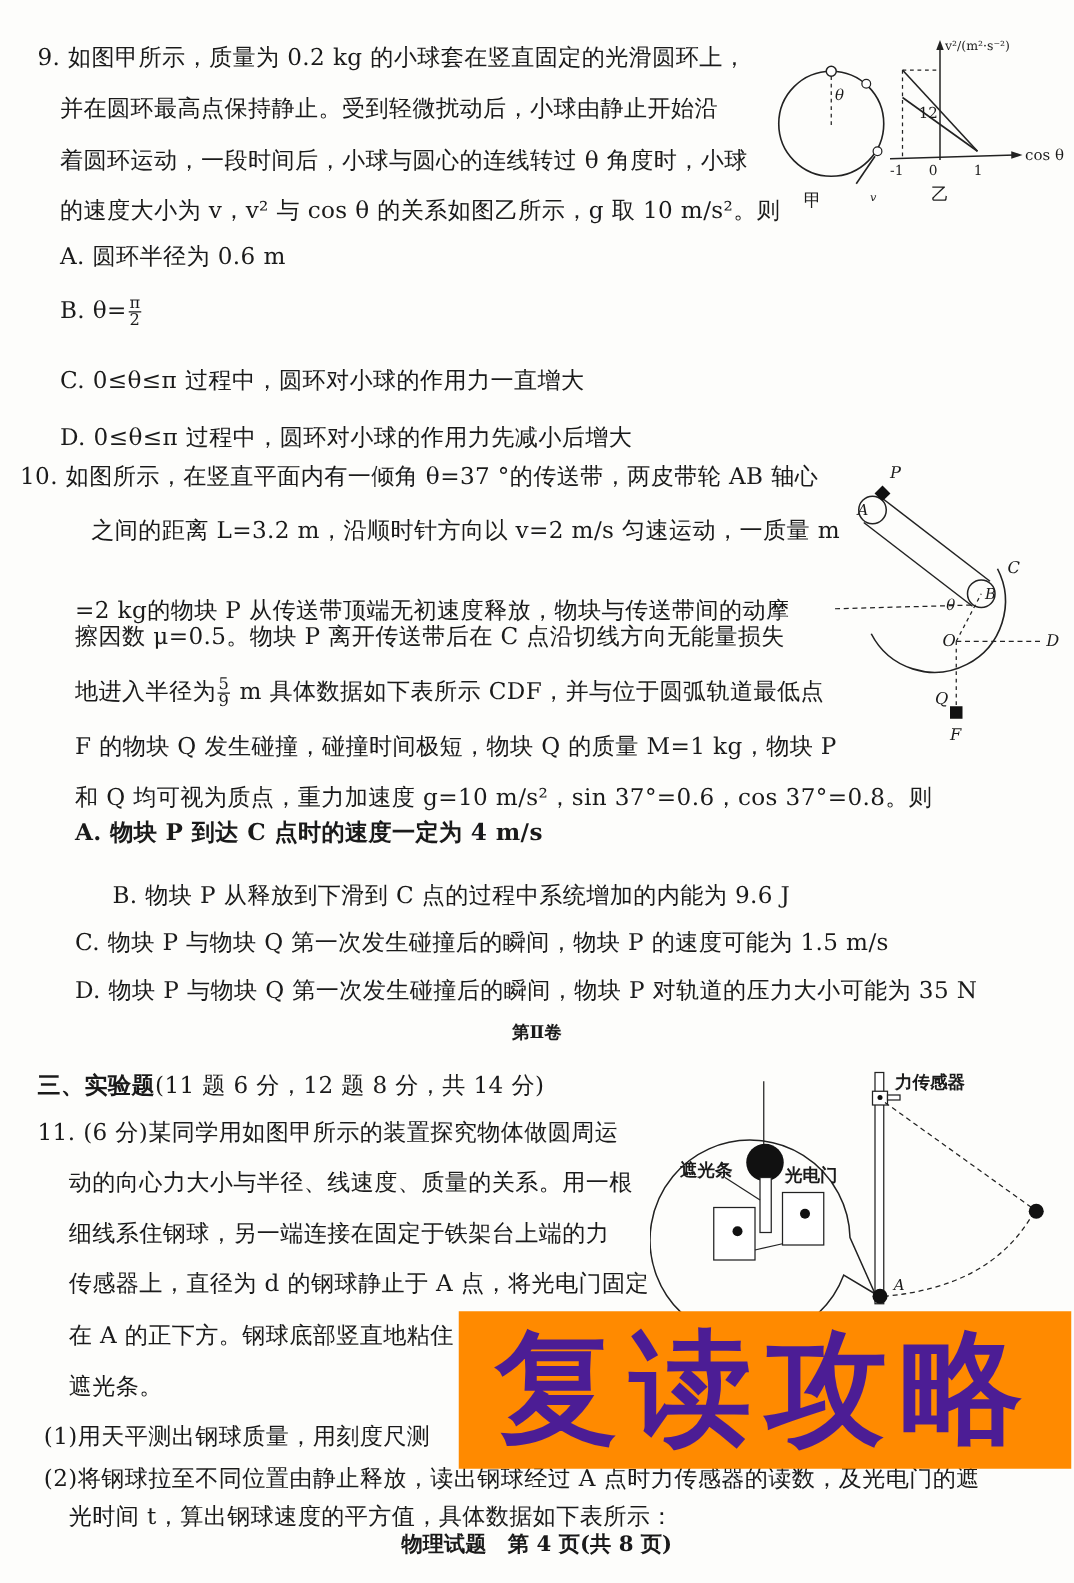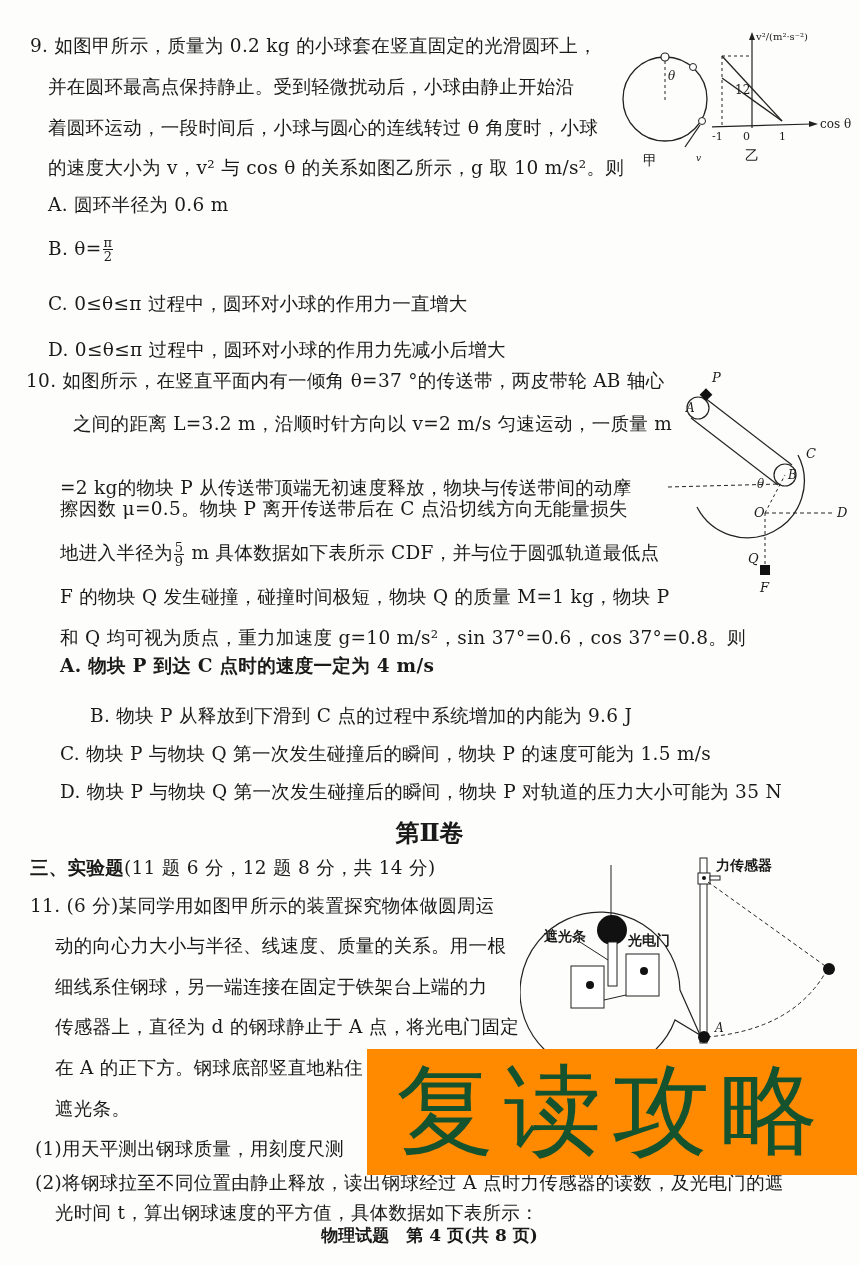--- a/index.html
+++ b/index.html
@@ -12,25 +12,25 @@
   .frac { display:inline-block; vertical-align:middle; text-align:center; font-size:13px; line-height:13px; margin:0 1px; }
   .frac span { display:block; }
   .frac .num { border-bottom:1px solid #1a1a1a; padding:0 1px; }
   svg { position:absolute; }
   svg text { font-family: "DejaVu Serif", "Liberation Serif", serif; fill:#1a1a1a; }
   .banner {
     position:absolute; left:367px; top:1049px; width:490px; height:126px;
     background:#ff8a00; display:flex; align-items:center; justify-content:center;
   }
   .banner span {
-    color:#14532d; font-family: "DejaVu Sans", "Liberation Sans", sans-serif;
-    font-size:98px; letter-spacing:10px; font-weight:normal;
+    color:#4c1d95; font-family: "DejaVu Sans", "Liberation Sans", sans-serif;
+    font-size:98px; letter-spacing:10px; font-weight:bold;
   }
   .footer { position:absolute; left:0; width:859px; top:1224px; text-align:center; font-size:17px; font-weight:bold; }
-  .section-title { position:absolute; left:0; width:859px; top:817px; text-align:center; font-size:24px; font-weight:bold; }
+  .section-title { position:absolute; left:0; width:859px; top:817px; text-align:center; font-size:14px; font-weight:bold; }
 </style>
 </head>
 <body>
 
 <div class="line" style="left:30px;top:33px;">9. 如图甲所示，质量为 0.2 kg 的小球套在竖直固定的光滑圆环上，</div>
 <div class="line" style="left:48px;top:74px;">并在圆环最高点保持静止。受到轻微扰动后，小球由静止开始沿</div>
 <div class="line" style="left:48px;top:115px;">着圆环运动，一段时间后，小球与圆心的连线转过 θ 角度时，小球</div>
 <div class="line" style="left:48px;top:155px;">的速度大小为 v，v² 与 cos θ 的关系如图乙所示，g 取 10 m/s²。则</div>
 <div class="line" style="left:48px;top:192px;">A. 圆环半径为 0.6 m</div>
 <div class="line" style="left:48px;top:236px;">
@@ -63,21 +63,21 @@
   <line x1="10" y1="36" x2="70" y2="101" stroke="#222" stroke-width="1.3"></line>
   <text x="44" y="20" font-size="10">v²/(m²·s⁻²)</text>
   <text x="108" y="108" font-size="12">cos θ</text>
   <text x="23" y="74" font-size="12">12</text>
   <text x="0" y="120" font-size="11">-1</text>
   <text x="31" y="120" font-size="11">0</text>
   <text x="67" y="120" font-size="11">1</text>
   <text x="33" y="140" font-size="14">乙</text>
 </svg>
 
-<div class="line" style="left:26px;top:368px;">10. 如图所示，在竖直平面内有一倾角 θ=37 °的传送带，两皮带轮 AB 轴心</div>
+<div class="line" style="left:16px;top:368px;">10. 如图所示，在竖直平面内有一倾角 θ=37 °的传送带，两皮带轮 AB 轴心</div>
 <div class="line" style="left:60px;top:411px;margin-left:13px;">之间的距离 L=3.2 m，沿顺时针方向以 v=2 m/s 匀速运动，一质量 m</div>
 <div class="line" style="left:60px;top:475px;">=2 kg的物块 P 从传送带顶端无初速度释放，物块与传送带间的动摩</div>
 <div class="line" style="left:60px;top:496px;">擦因数 μ=0.5。物块 P 离开传送带后在 C 点沿切线方向无能量损失</div>
 <div class="line" style="left:60px;top:540px;">
   <span>地进入半径为</span><span class="frac"><span class="num">5</span><span>9</span></span><span> m 具体数据如下表所示 CDF，并与位于圆弧轨道最低点</span>
 </div>
 <div class="line" style="left:60px;top:584px;">F 的物块 Q 发生碰撞，碰撞时间极短，物块 Q 的质量 M=1 kg，物块 P</div>
 <div class="line" style="left:60px;top:625px;">和 Q 均可视为质点，重力加速度 g=10 m/s²，sin 37°=0.6，cos 37°=0.8。则</div>
 <div class="line" style="left:60px;top:653px;font-weight:bold;">A. 物块 P 到达 C 点时的速度一定为 4 m/s</div>
 <div class="line" style="left:60px;top:703px;margin-left:30px;">B. 物块 P 从释放到下滑到 C 点的过程中系统增加的内能为 9.6 J</div>

